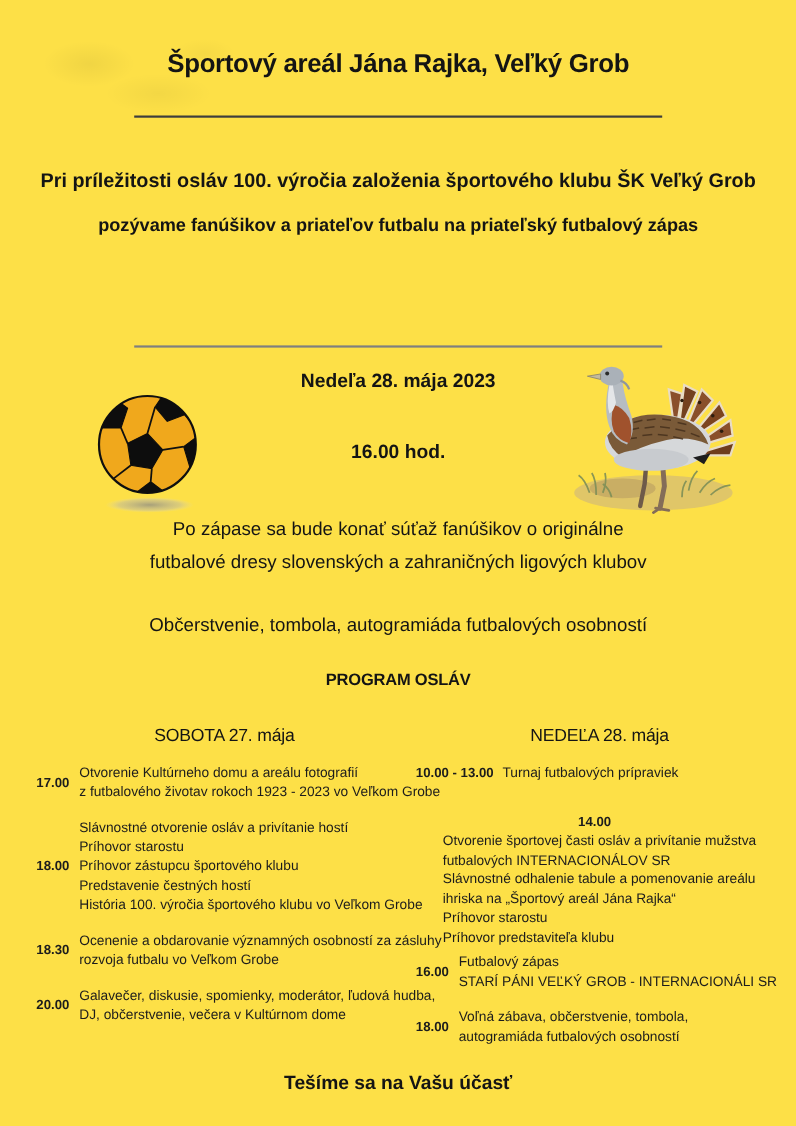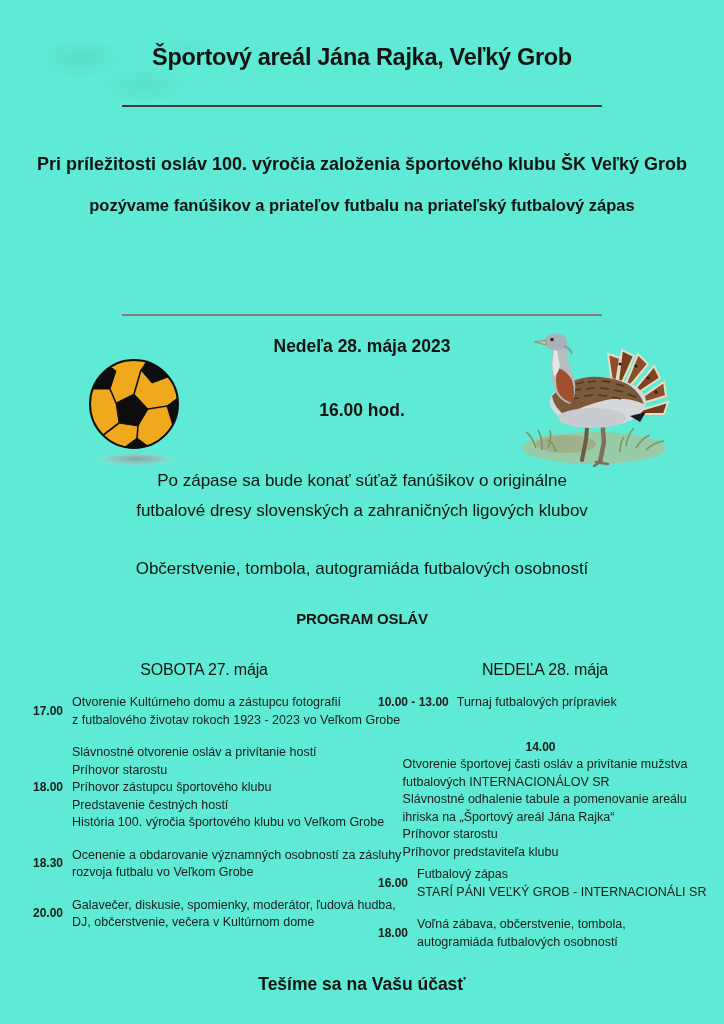--- a/index.html
+++ b/index.html
@@ -1,19 +1,19 @@
 <!DOCTYPE html>
 <html><head>
 <meta charset="utf-8">
 <style>
   * { margin:0; padding:0; box-sizing:border-box; }
   html,body { background:#ffffff; }
   body { font-family:"Liberation Sans", sans-serif; color:#141414; }
   .page {
-    position:relative; width:724px; height:1024px; background:#5eead4;
+    position:relative; width:724px; height:1024px; background:#fde047;
     overflow:hidden; margin:0 auto;
   }
   .abs { position:absolute; left:0; width:724px; text-align:center; }
 
   .watermark {
     position:absolute; left:18px; top:22px; width:210px; height:90px;
     background:
       radial-gradient(ellipse 60px 30px at 30% 40%, rgba(0,0,0,0.05), transparent 70%),
       radial-gradient(ellipse 70px 26px at 60% 70%, rgba(0,0,0,0.04), transparent 70%),
       radial-gradient(ellipse 40px 20px at 80% 30%, rgba(0,0,0,0.03), transparent 70%);
@@ -167,21 +167,21 @@
   <div class="abs extras-line">Občerstvenie, tombola, autogramiáda futbalových osobností</div>
 
   <div class="abs program-title">PROGRAM OSLÁV</div>
 
   <div class="col col-saturday">
     <div class="col-header">SOBOTA 27. mája</div>
     <div class="prog-items">
         <div class="prog-item">
           <span class="prog-time">17.00</span>
           <div class="prog-lines">
-            <div>Otvorenie Kultúrneho domu a zástupcu fotografií</div>
+            <div>Otvorenie Kultúrneho domu a areálu fotografií</div>
             <div>z futbalového životav rokoch 1923 - 2023 vo Veľkom Grobe</div>
           </div>
         </div>
         <div class="prog-item">
           <span class="prog-time">18.00</span>
           <div class="prog-lines">
             <div>Slávnostné otvorenie osláv a privítanie hostí</div>
             <div>Príhovor starostu</div>
             <div>Príhovor zástupcu športového klubu</div>
             <div>Predstavenie čestných hostí</div>

